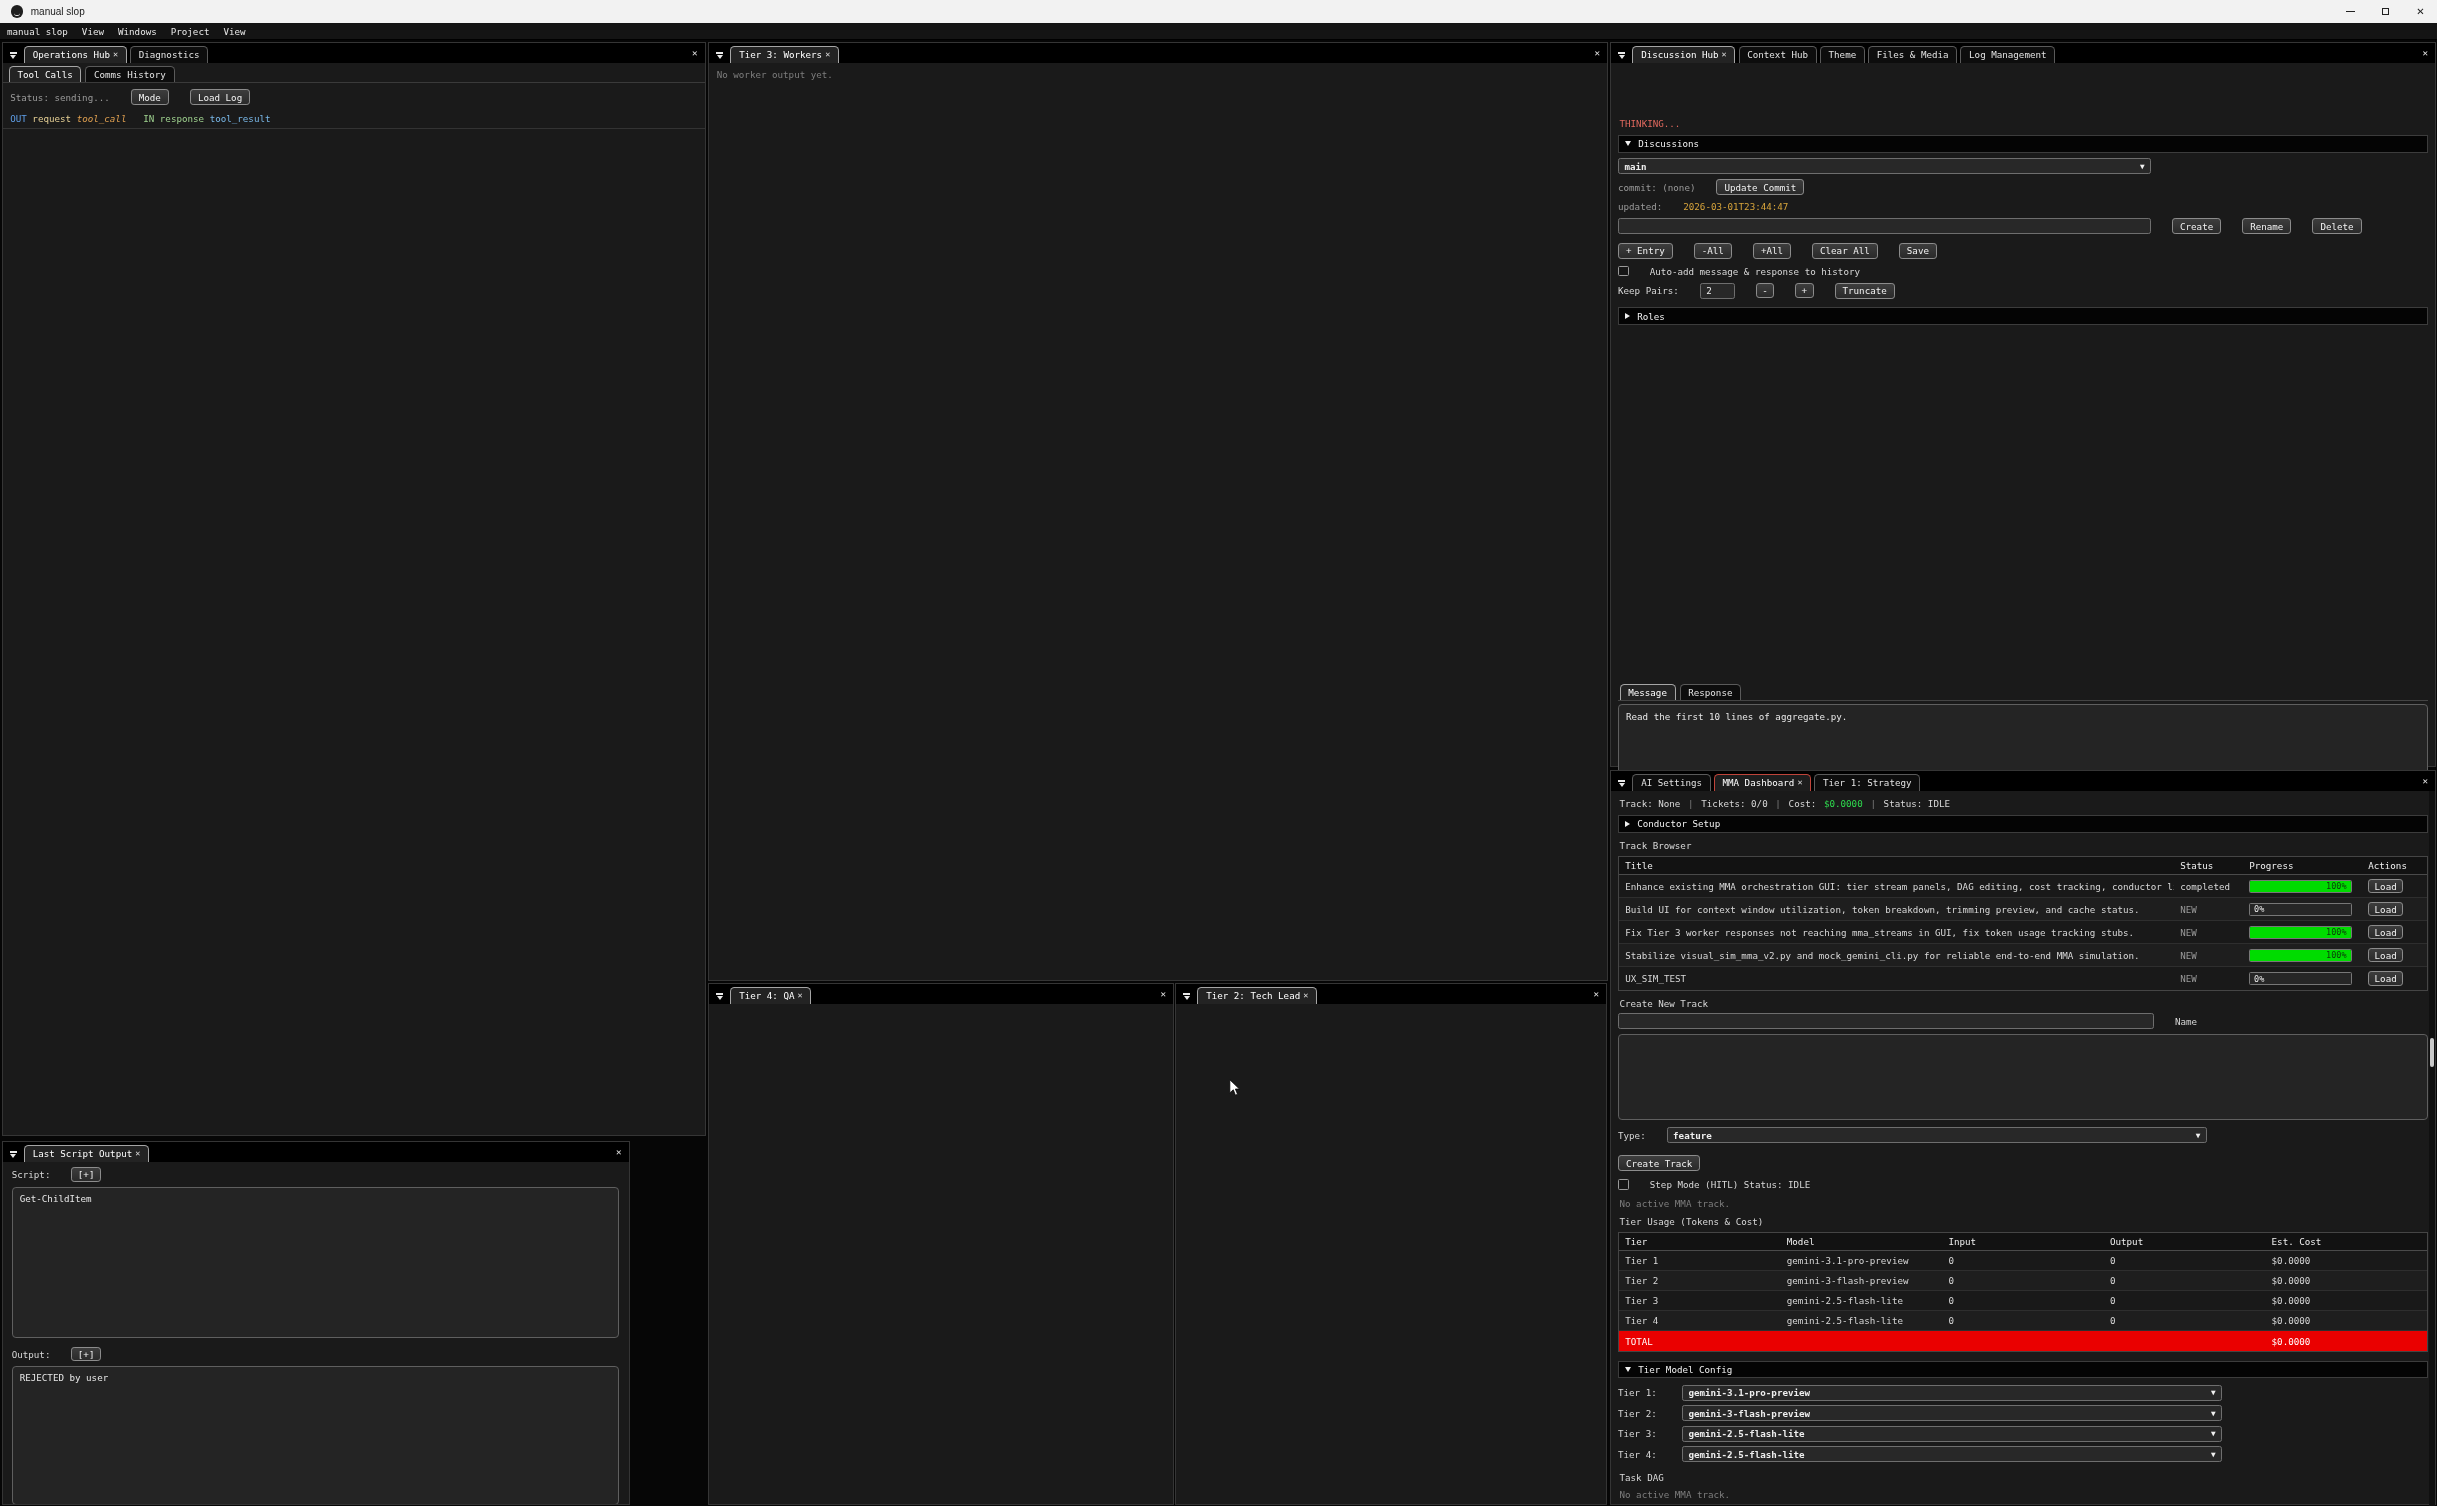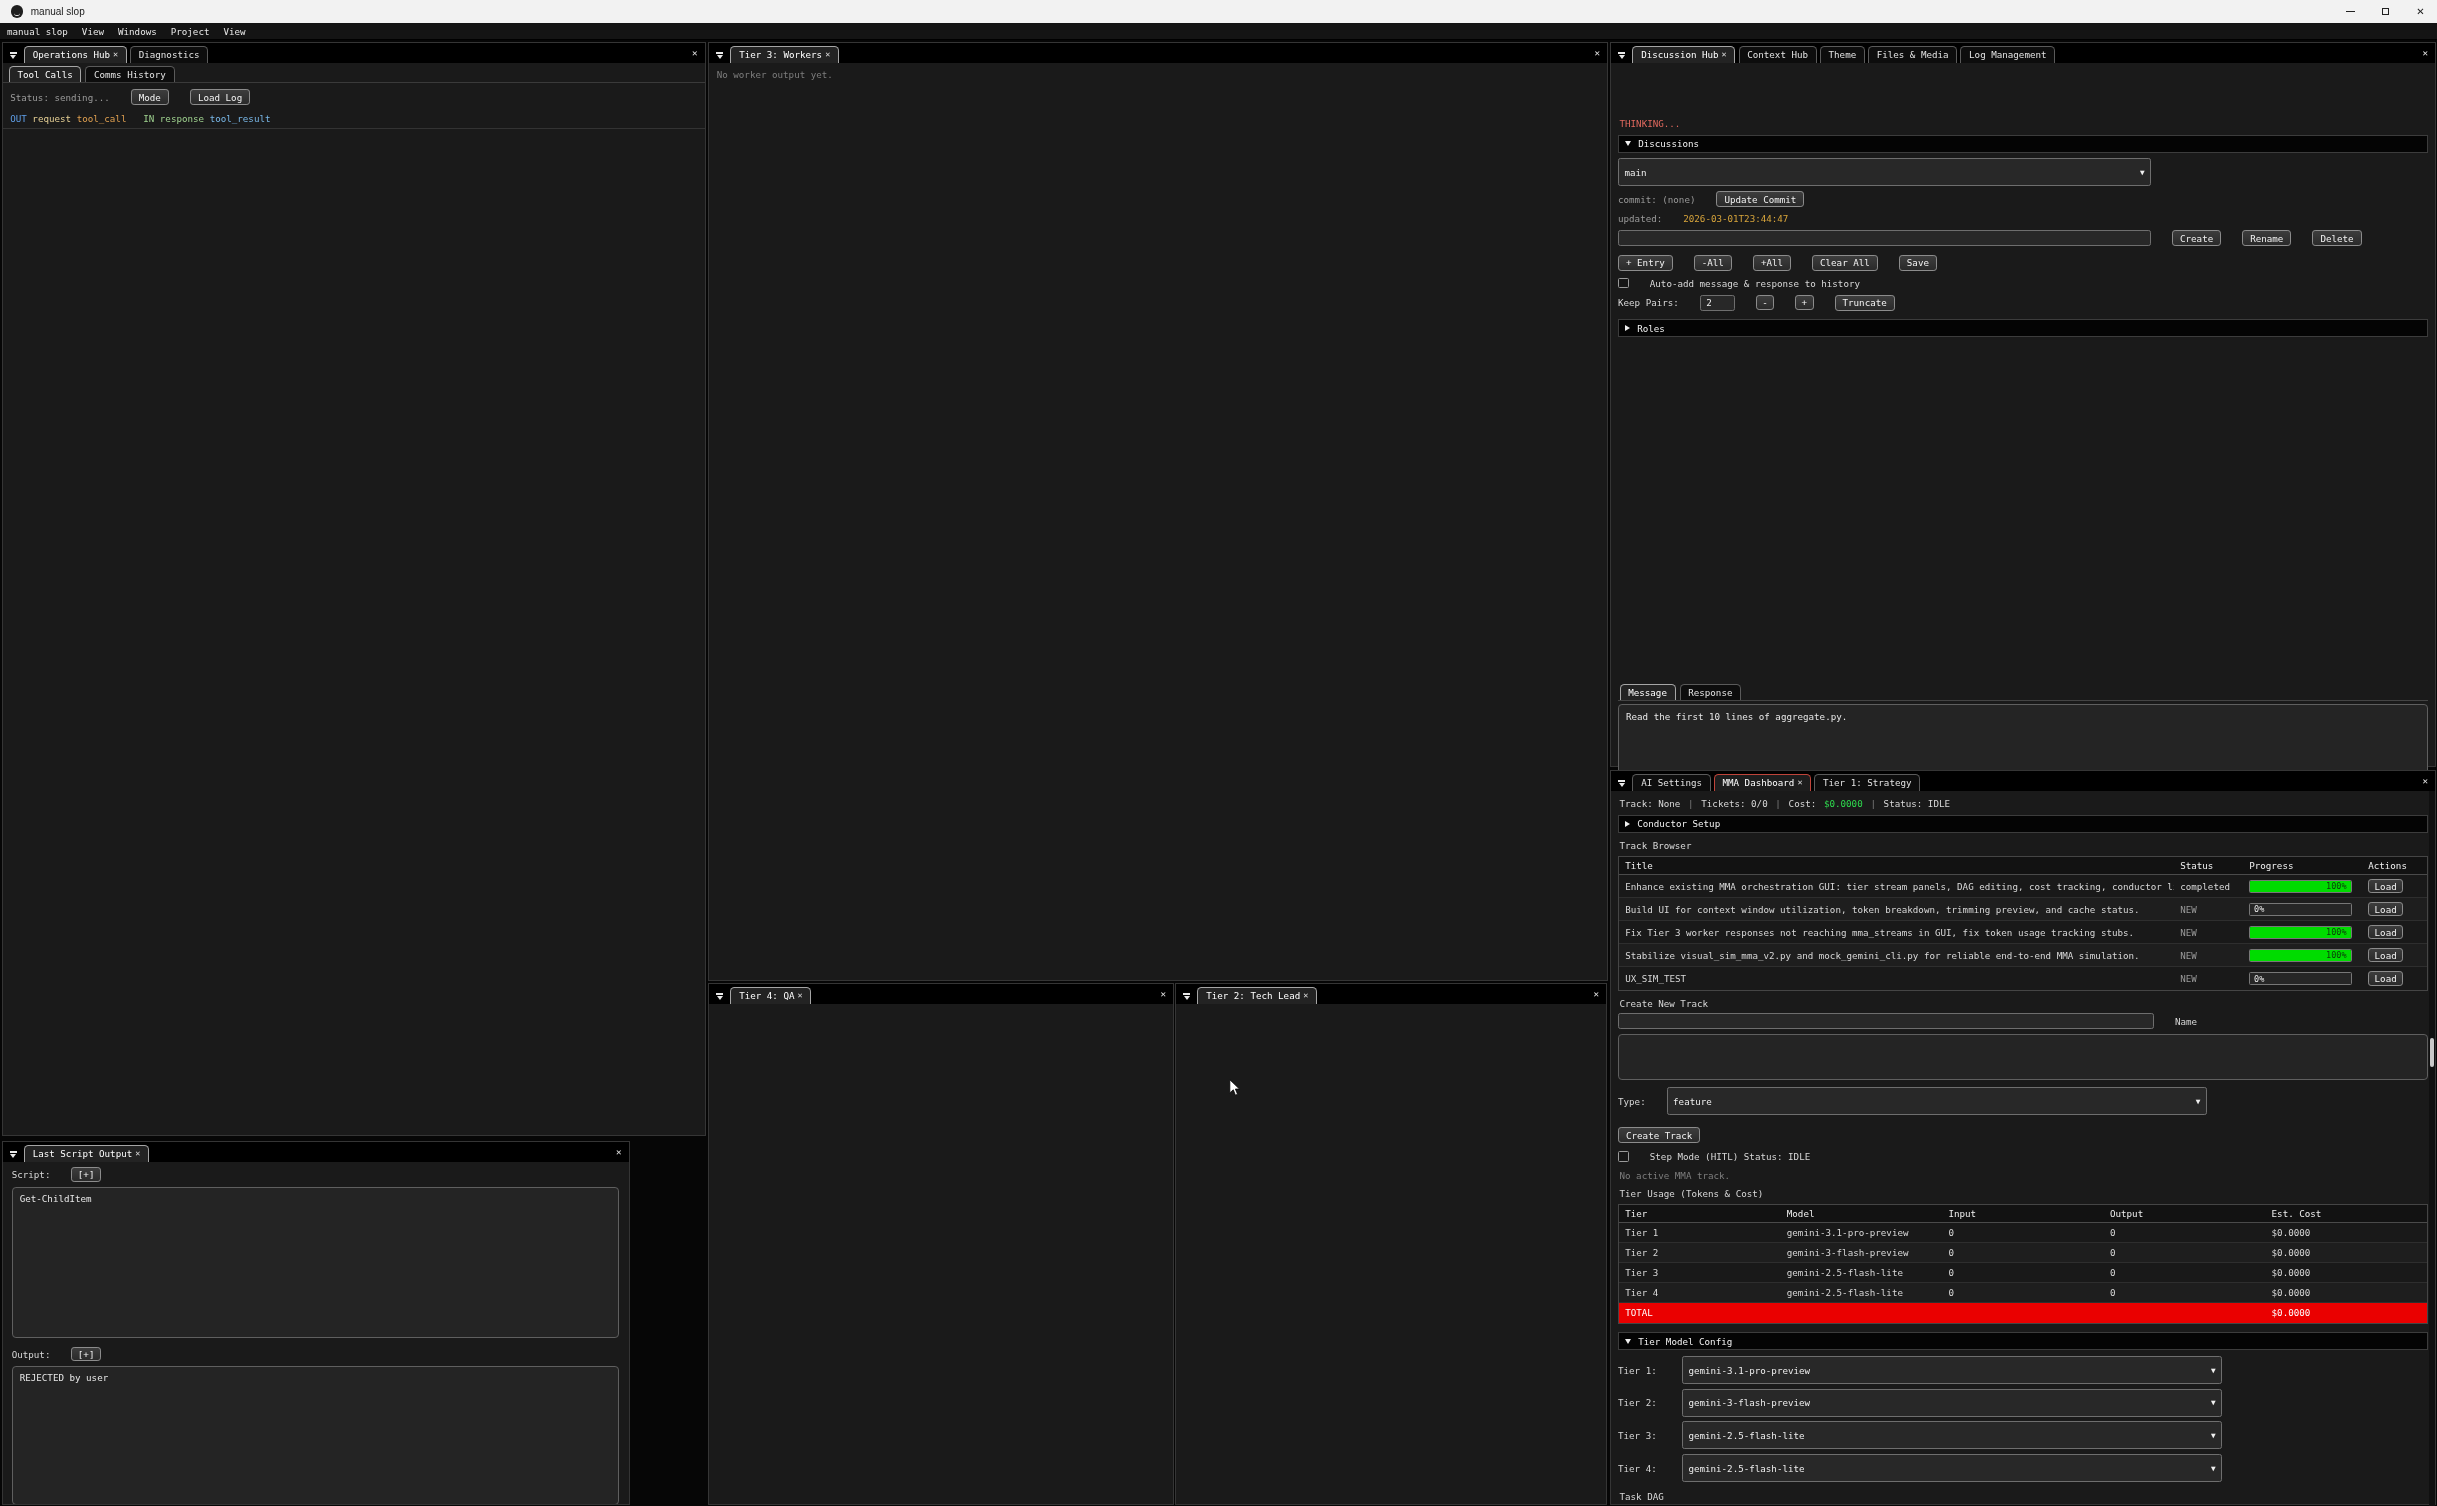--- a/index.html
+++ b/index.html
@@ -33,39 +33,39 @@
   .tab.red-active { border-color:#c0443a; background:#1d1d1d; }
   .tab-close { font-size:8.5px; color:#ddd; }
   .pclose { position:absolute; right:7px; top:4.6px; color:#e8e8e8; font-size:9.2px; line-height:9.2px; }
   .pbody { position:relative; height:calc(100% - 20px); overflow:hidden; }
 
   
   .btn { display:inline-flex; align-items:center; justify-content:center; padding:1.5px 7px;
     background:linear-gradient(#3d3d3d,#2a2a2a); border:0.8px solid #8c8c8c; border-radius:3.1px; color:#f2f2f2; white-space:nowrap; }
   .btn.small { padding:0.8px 5.4px; }
   .tfield { background:#282828; border:0.8px solid #6e6e6e; border-radius:2.3px; color:#eee; padding:1.5px 5.4px; height:16px; }
-  .selectbox { background:#282828; border:0.8px solid #6e6e6e; border-radius:2.3px; color:#eee; padding:1.5px 5.4px; height:28px;
-    display:flex; align-items:center; }
+  .selectbox { background:#282828; border:0.8px solid #6e6e6e; border-radius:2.3px; color:#eee; padding:1.5px 5.4px; height:16px;
+    display:flex; align-items:center;font-weight:bold; }
   .sel-arrow { margin-left:auto; font-size:7.7px; color:#f0f0f0; }
   .sect { background:#040404; border:0.8px solid #3c3c3c; padding:2.3px 6.2px; color:#f2f2f2; display:flex; gap:7px; align-items:center; }
   .sect .tri-d { width:0; height:0; border-left:3.9px solid transparent; border-right:3.9px solid transparent; border-top:5.4px solid #f0f0f0; }
   .sect .tri-r { width:0; height:0; border-top:3.9px solid transparent; border-bottom:3.9px solid transparent; border-left:5.4px solid #f0f0f0; }
   .checkbox { width:10.8px; height:10.8px; border:0.8px solid #9a9a9a; border-radius:1.5px; background:#161616; flex:none; }
   .row { display:flex; align-items:center; gap:21px; }
   .muted { color:#9a9a9a; }
   .dim { color:#7d7d7d; }
   .box { background:#242424; border:0.8px solid #5f5f5f; border-radius:3.9px; padding:5.4px 7px; color:#e8e8e8; }
 
   
   .ops-tabs { display:flex; padding:3.1px 6.2px 0 6.2px; border-bottom:0.8px solid #3a3a3a; }
   .itab { padding:1.5px 7.7px 2.3px 7.7px; border:0.8px solid #5a5a5a; border-bottom:none; border-radius:4.6px 4.6px 0 0;
     background:#0d0d0d; margin-right:3.9px; color:#e2e2e2; }
   .itab.active { background:#232323; border-color:#a6a6a6; color:#fff; }
   .log-row { padding:3.1px 7.7px 4.6px 7.7px; border-bottom:0.8px solid #333; display:flex; }
-  .c-out { color:#5f9fe8; } .c-req { color:#e6d095; } .c-toolcall { color:#e0a050; }
+  .c-out { color:#5f9fe8; } .c-req { color:#e6d095; } .c-toolcall { color:#e0a050;font-style:italic; }
   .c-in { color:#9fd28f; } .c-resp { color:#9fd28f; } .c-toolres { color:#79b8e8; }
 
   
   .disc-body { display:flex; flex-direction:column; padding:4.6px 7px; height:100%;margin-top:48px; }
   .thinking { color:#e0695e; margin:2.3px 0 6.2px 1.5px; }
   .amber { color:#d7a43b; }
   .msg-tabs { display:flex; border-bottom:0.8px solid #444; padding:0 0 0 1.5px; margin-top:6.2px; }
 
   
   .mma-body { display:flex; flex-direction:column; padding:4.6px 7px; height:100%; }

